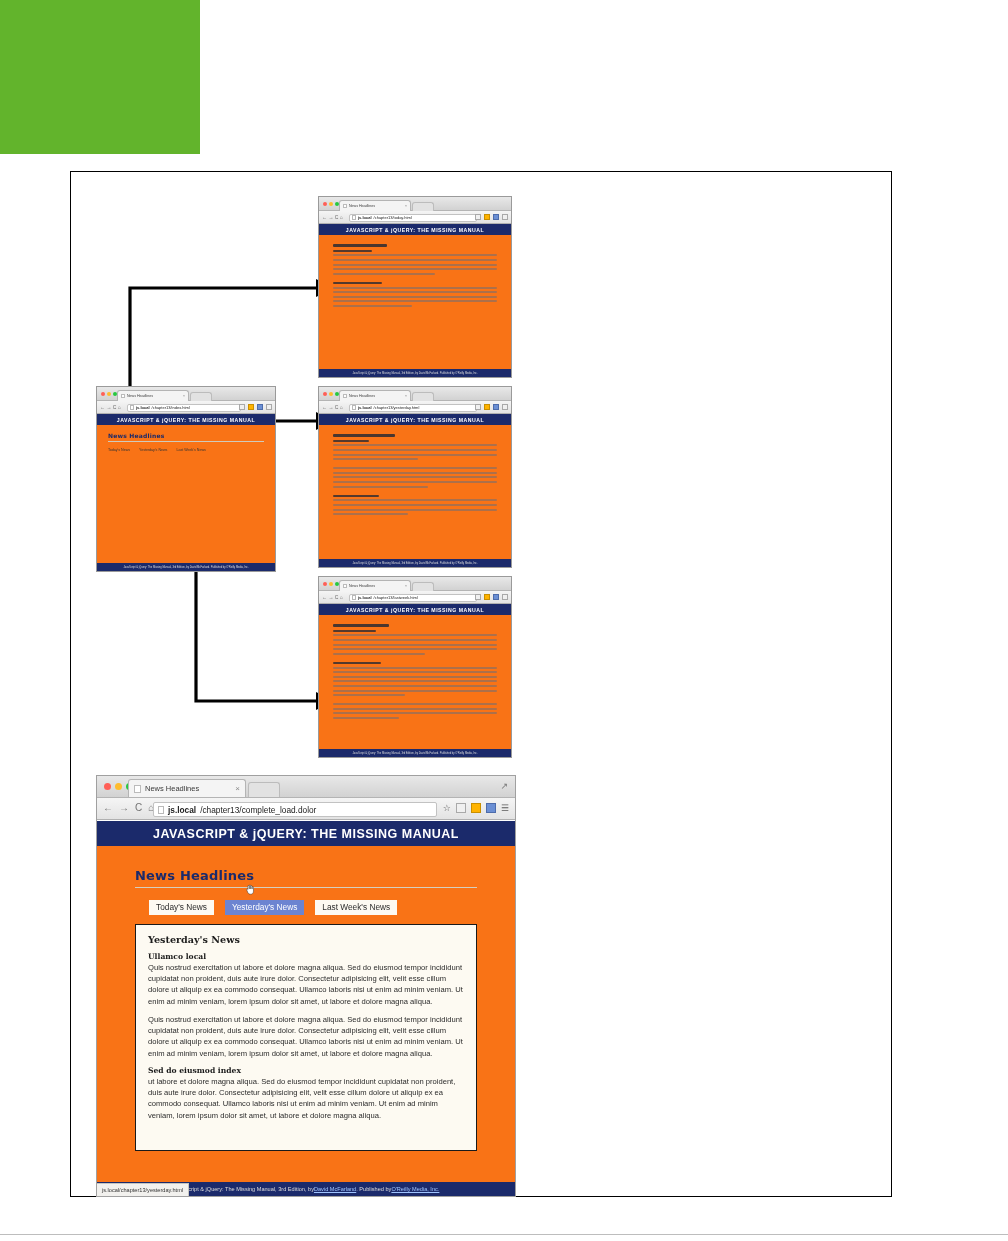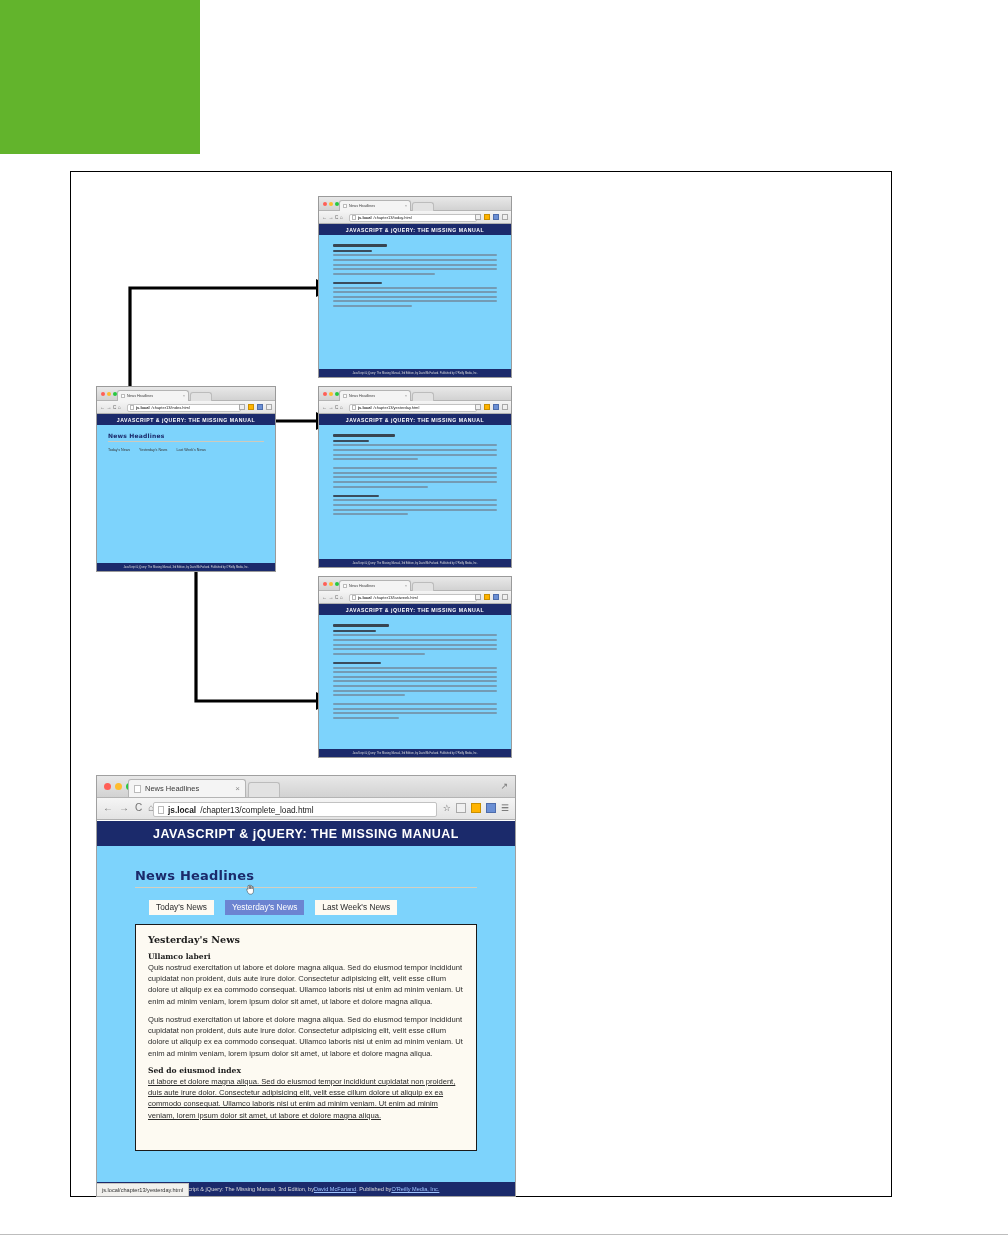--- a/index.html
+++ b/index.html
@@ -53,21 +53,21 @@
   .urlbar{
     position:absolute; background:#fff; border:1px solid #c2c2c2; border-radius:2px;
     display:flex; align-items:center; color:#222; white-space:nowrap; overflow:hidden;
   }
   .urlbar .docicon{ background:#fff; border:1px solid #b9b9b9; display:inline-block; flex:none; }
   .urlbar .host{ font-weight:bold; }
   .rightbtns{ position:absolute; display:flex; align-items:center; gap:3px; color:#5a5a5a; }
   .sqbtn{ border:1px solid #a9a9a9; background:#f0f0f0; display:block; }
   .sqbtn.orange{ background:#ffb300; border-color:#c98f00; }
   .sqbtn.blue{ background:#6b8fd4; border-color:#4d6cab; }
-  .viewport{ background:#7dd3fc; position:relative; overflow:hidden; }
+  .viewport{ background:#f97316; position:relative; overflow:hidden; }
   .sitehdr{
     background:#1b2a6b; color:#fff; text-align:center;
     font-weight:bold; letter-spacing:.5px; white-space:nowrap;
     display:flex; align-items:center; justify-content:center;
   }
   .sitefoot{
     background:#1b2a6b; color:#ddd; text-align:center;
     white-space:nowrap; position:absolute; left:0; right:0;
     display:flex; align-items:center; justify-content:center;
   }
@@ -156,21 +156,21 @@
     font-family:"DejaVu Serif", serif; font-size:9.6px; font-weight:bold;
     margin:0 0 4px 0; color:#1b1b1b;
   }
   .panel h3{
     font-family:"DejaVu Serif", serif; font-size:7.6px; font-weight:bold;
     margin:7px 0 1px 0; color:#1b1b1b;
   }
   .panel p{
     font-size:7.6px; line-height:1.48; margin:0 0 7px 0; color:#2b2b2b;
   }
-  .panel p:last-child{ margin-bottom:16px;text-decoration:underline; }
+  .panel p:last-child{ margin-bottom:16px; }
 
   
   .statusbar{
     position:absolute; left:0; bottom:0; height:13px;
     background:#f2f1ee; border:1px solid #c7c5bf; border-left:none; border-bottom:none;
     font-size:5.6px; color:#333; display:flex; align-items:center;
     padding:0 5px; white-space:nowrap; z-index:5;
   }
   
   .cursor-hand{ position:absolute; width:9px; height:11px; z-index:9; }
@@ -450,21 +450,21 @@
   <div class="navbar">
     <span class="navbtns">
       <span>←</span>
       <span>→</span>
       <span>C</span>
       <span>⌂</span>
     </span>
     <span class="urlbar">
       <i class="docicon"></i>
       <span class="host">js.local</span>
-        <span>/chapter13/complete_load.html</span>
+        <span>/chapter13/complete_load.dolor</span>
     </span>
     <span class="rightbtns">
       <span>☆</span>
       <i class="sqbtn"></i>
       <i class="sqbtn orange"></i>
       <i class="sqbtn blue"></i>
       <span>☰</span>
     </span>
   </div>
 
@@ -475,21 +475,21 @@
       <h1 class="main-title">News Headlines</h1>
 
       <div class="tabrow">
         <span class="tabitem">Today's News</span>
         <span class="tabitem active">Yesterday's News</span>
         <span class="tabitem">Last Week's News</span>
       </div>
 
       <div class="panel">
         <h2>Yesterday's News</h2>
-        <h3>Ullamco laberi</h3>
+        <h3>Ullamco local</h3>
         <p>Quis nostrud exercitation ut labore et dolore magna aliqua. Sed do eiusmod tempor incididunt cupidatat non proident, duis aute irure dolor. Consectetur adipisicing elit, velit esse cillum dolore ut aliquip ex ea commodo consequat. Ullamco laboris nisi ut enim ad minim veniam. Ut enim ad minim veniam, lorem ipsum dolor sit amet, ut labore et dolore magna aliqua.</p>
         <p>Quis nostrud exercitation ut labore et dolore magna aliqua. Sed do eiusmod tempor incididunt cupidatat non proident, duis aute irure dolor. Consectetur adipisicing elit, velit esse cillum dolore ut aliquip ex ea commodo consequat. Ullamco laboris nisi ut enim ad minim veniam. Ut enim ad minim veniam, lorem ipsum dolor sit amet, ut labore et dolore magna aliqua.</p>
         <h3>Sed do eiusmod index</h3>
         <p>ut labore et dolore magna aliqua. Sed do eiusmod tempor incididunt cupidatat non proident, duis aute irure dolor. Consectetur adipisicing elit, velit esse cillum dolore ut aliquip ex ea commodo consequat. Ullamco laboris nisi ut enim ad minim veniam. Ut enim ad minim veniam, lorem ipsum dolor sit amet, ut labore et dolore magna aliqua.</p>
       </div>
     </div>
 
     <div class="sitefoot">
       <span>JavaScript &amp; jQuery: The Missing Manual, 3rd Edition, by </span>
         <a href="#">David McFarland</a>

